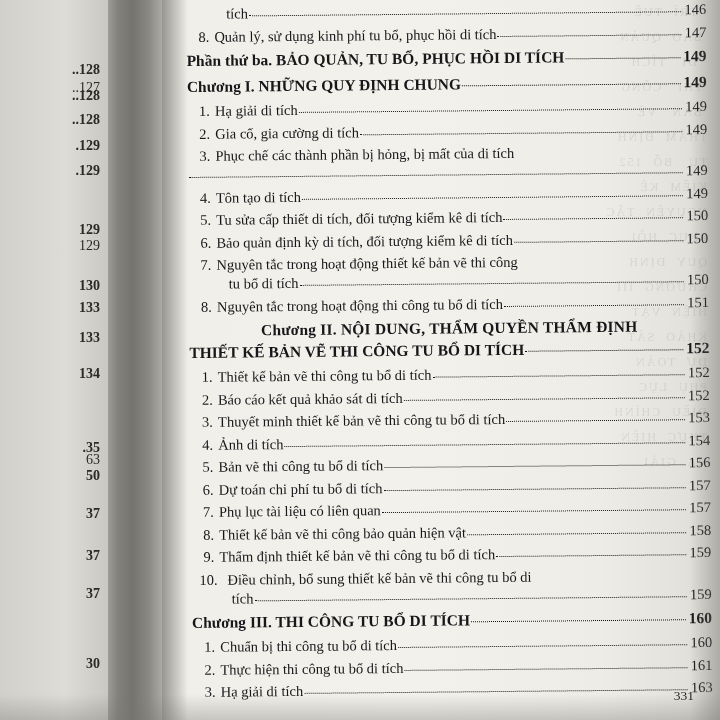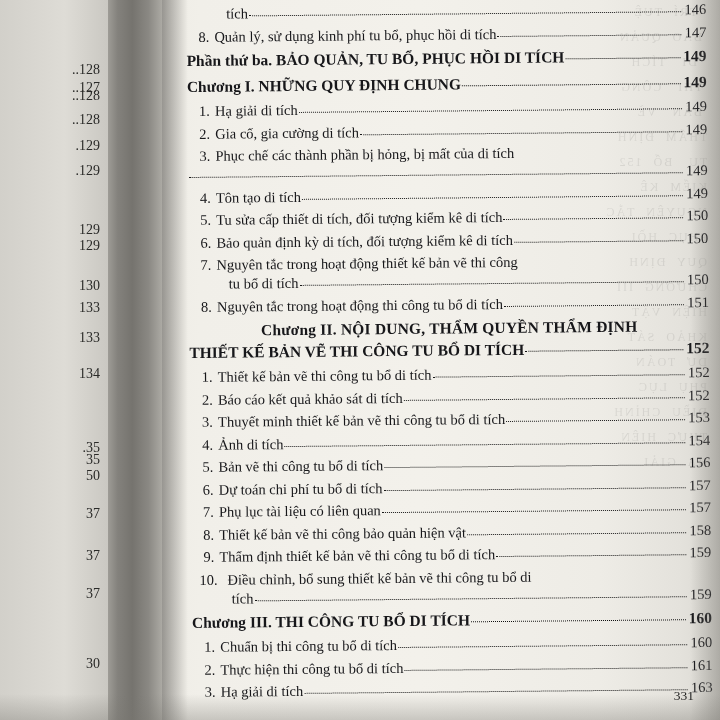--- a/index.html
+++ b/index.html
@@ -96,20 +96,21 @@
     width: 108px;
     height: 720px;
     color: #2a2a28;
     font-size: 14px;
     font-family: "Liberation Serif", serif;
   }
   .stub span {
     position: absolute;
     right: 8px;
     white-space: nowrap;
+    font-weight: bold;
   }
   .stub span.bold { font-weight: normal; margin-top: 42px; }
 
   
   .toc {
     position: absolute;
     left: 186px;
     top: 0;
     width: 520px;
     height: 720px;
@@ -220,21 +221,21 @@
     <span style="top:88px;">..128</span>
     <span style="top:112px;">..128</span>
     <span style="top:138px;">.129</span>
     <span style="top:163px;">.129</span>
     <span class="bold" style="top:196px;">129</span>
     <span style="top:222px;">129</span>
     <span style="top:262px;margin-top:16px;">130</span>
     <span style="top:300px;">133</span>
     <span style="top:330px;">133</span>
     <span style="top:366px;">134</span>
-    <span class="bold" style="top:410px;">35</span>
+    <span class="bold" style="top:410px;">63</span>
     <span style="top:440px;">.35</span>
     <span style="top:468px;">50</span>
     <span style="top:506px;">37</span>
     <span style="top:548px;">37</span>
     <span style="top:586px;">37</span>
     <span style="top:656px;">30</span>
   </div>
 
   <div class="toc toc-top">
 

